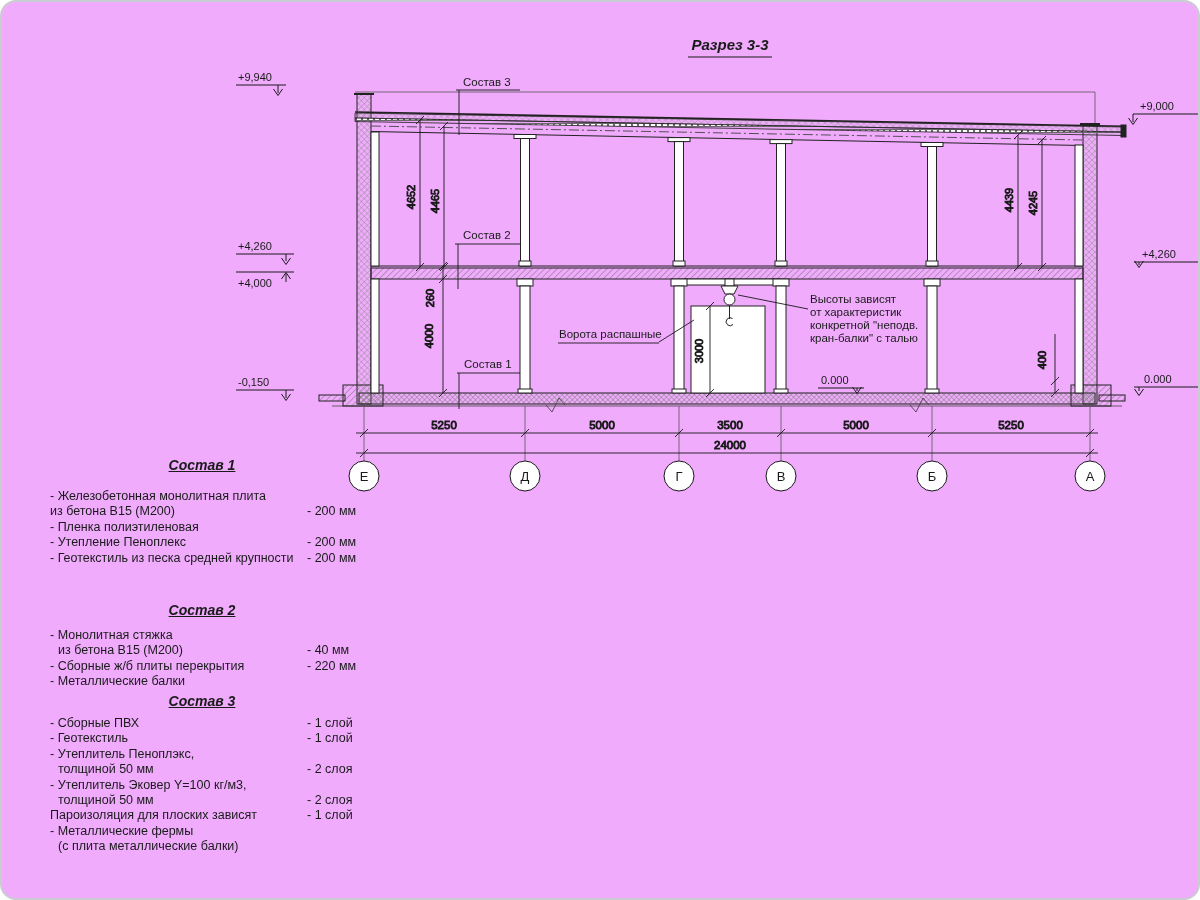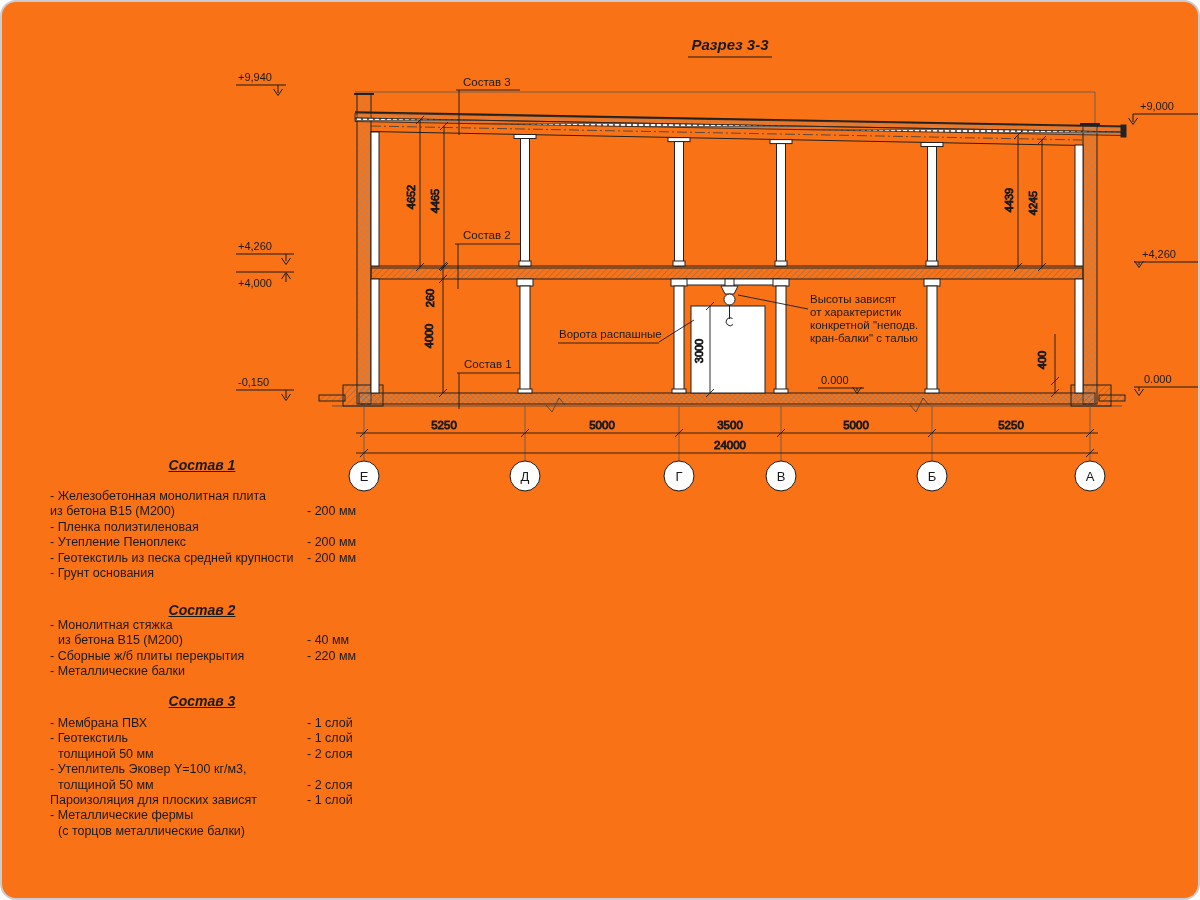--- a/index.html
+++ b/index.html
@@ -1,36 +1,36 @@
 <!DOCTYPE html>
 <html><head>
 <meta charset="utf-8">
 <style>
   * { margin:0; padding:0; box-sizing:border-box; }
   html,body { width:1200px; height:900px; background:#fff; font-family:"Liberation Sans",sans-serif; }
-  .page { position:absolute; inset:0; width:1200px; height:900px; background:#f97316;
+  .page { position:absolute; inset:0; width:1200px; height:900px; background:#f0abfc;
           border:2px solid #c9ccd0; border-radius:16px; overflow:hidden; }
   svg { position:absolute; top:0; left:0; }
   svg text { fill:#1a1a1a; font-family:"Liberation Sans",sans-serif; }
   .t11  { font-size:11px; }
   .t115 { font-size:11.5px; }
   .t13  { font-size:13px; }
   .mid  { text-anchor:middle; }
   .ttl  { font-size:15px; font-style:italic; font-weight:600; text-anchor:middle; }
 
   .comp { position:absolute; left:40px; width:320px; color:#1a1a1a; }
   .comp-title { text-align:center; font-style:italic; font-weight:600; font-size:14px;
                 text-decoration:underline; }
   .rows { position:relative;text-align:right; }
   .row  { position:relative; height:15.4px; font-size:12.5px; white-space:nowrap; }
   .row .name { position:absolute; left:8px; top:0; }
   .row.indent .name { left:16px; }
   .row .val  { position:absolute; left:265px; top:0; }
   #comp1 { top:455px; } #comp1 .rows { margin-top:16px; }
-  #comp2 { top:600px; } #comp2 .rows { }
+  #comp2 { top:600px; } #comp2 .rows { margin-top:10px; }
   #comp3 { top:691px; } #comp3 .rows { margin-top:7px; }
 </style>
 </head>
 <body>
 
 <div class="page">
 
 <svg width="1200" height="500" viewBox="0 0 1200 500">
   <defs>
     <pattern id="pWall" width="4.2" height="4.2" patternUnits="userSpaceOnUse" patternTransform="rotate(45)">
@@ -297,24 +297,20 @@
           <span class="val"></span>
         </div>
     <div class="row">
           <span class="name">- Утепление Пеноплекс</span>
           <span class="val">- 200 мм</span>
         </div>
     <div class="row">
           <span class="name">- Геотекстиль из песка средней  крупности</span>
           <span class="val">- 200 мм</span>
         </div>
-    <div class="row">
-          <span class="name">- Грунт основания</span>
-          <span class="val"></span>
-        </div>
   </div>
 </div>
 
 <div class="comp" id="comp2">
   <div class="comp-title">Состав 2</div>
   <div class="rows">
     <div class="row">
           <span class="name">- Монолитная стяжка</span>
           <span class="val"></span>
         </div>
@@ -330,26 +326,30 @@
           <span class="name">- Металлические балки</span>
           <span class="val"></span>
         </div>
   </div>
 </div>
 
 <div class="comp" id="comp3">
   <div class="comp-title">Состав 3</div>
   <div class="rows">
     <div class="row">
-          <span class="name">- Мембрана ПВХ</span>
+          <span class="name">- Сборные ПВХ</span>
           <span class="val">- 1 слой</span>
         </div>
     <div class="row">
           <span class="name">- Геотекстиль</span>
           <span class="val">- 1 слой</span>
+        </div>
+    <div class="row">
+          <span class="name">- Утеплитель Пеноплэкс,</span>
+          <span class="val"></span>
         </div>
     <div class="row indent">
           <span class="name">толщиной 50 мм</span>
           <span class="val">- 2 слоя</span>
         </div>
     <div class="row">
           <span class="name">- Утеплитель Эковер Y=100 кг/м3,</span>
           <span class="val"></span>
         </div>
     <div class="row indent">
@@ -358,19 +358,19 @@
         </div>
     <div class="row">
           <span class="name">Пароизоляция для плоских зависят</span>
           <span class="val">- 1 слой</span>
         </div>
     <div class="row">
           <span class="name">- Металлические фермы</span>
           <span class="val"></span>
         </div>
     <div class="row indent">
-          <span class="name">(с торцов металлические балки)</span>
+          <span class="name">(с плита металлические балки)</span>
           <span class="val"></span>
         </div>
   </div>
 </div>
 
 </div>
 
 </body></html>

